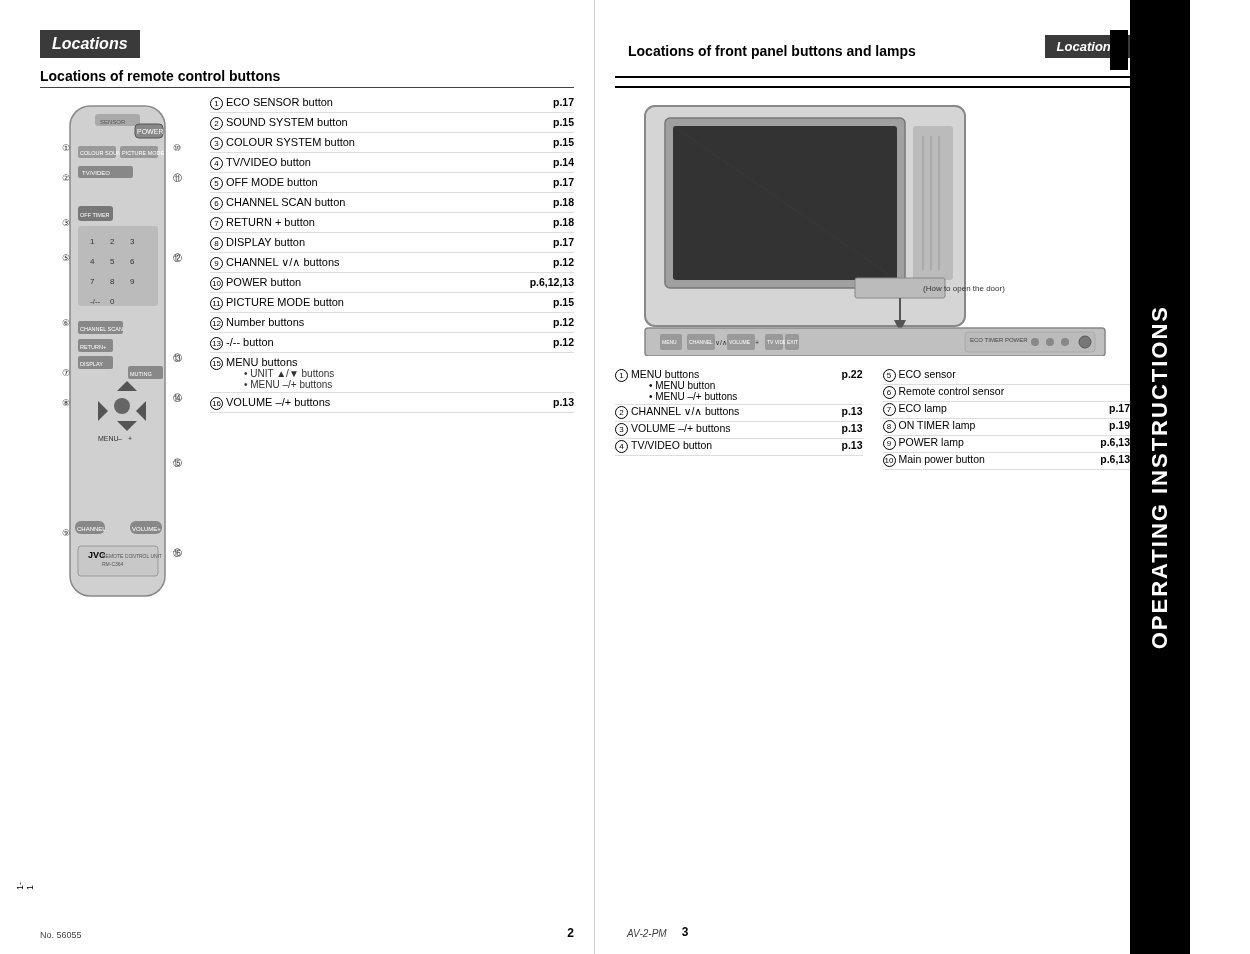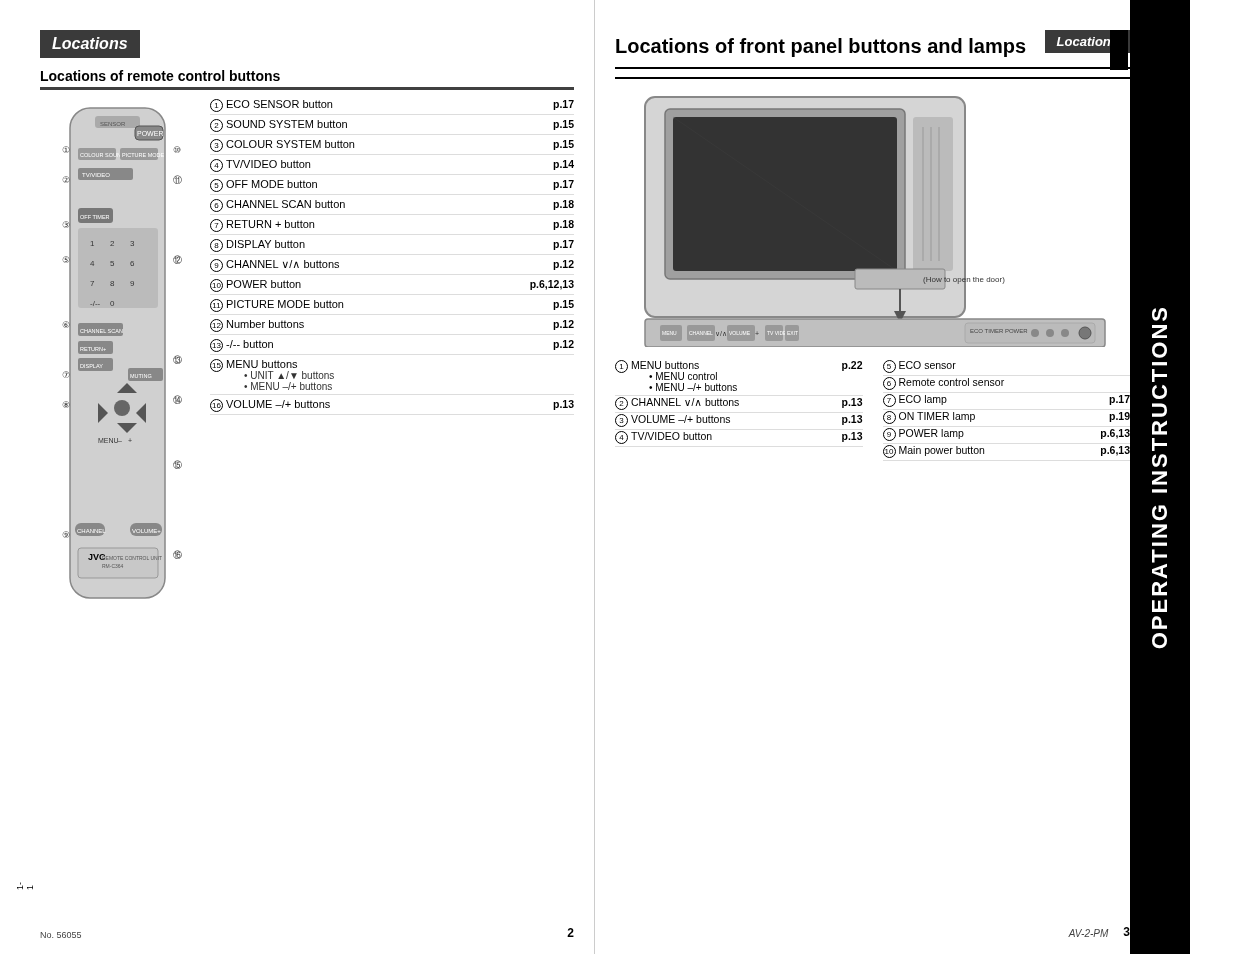--- a/index.html
+++ b/index.html
@@ -74,21 +74,21 @@
       font-weight: bold;
       padding: 4px 12px;
       float: right;
       margin-bottom: 10px;
     }
 
     .subsection-title {
       font-size: 14px;
       font-weight: bold;
       margin-bottom: 8px;
-      border-bottom: 3px solid #404040;
+      border-bottom: 1px solid #404040;
       padding-bottom: 3px;
     }
 
     
     .content-area {
       display: flex;
       gap: 10px;
       margin-top: 5px;
     }
 
@@ -421,21 +421,21 @@
       <div class="side-label">1-1</div>
     </div>
     <div class="page-num">2</div>
   </div>
 
 </div>
 
 <div class="page-right">
 
   <div class="right-header">
-    <div class="subsection-title" style="border:none;margin:0;padding:0;font-size:20px;">Locations of front panel buttons and lamps</div>
+    <div class="subsection-title" style="border:none;margin:13px;padding:0;font-size:14px;">Locations of front panel buttons and lamps</div>
     <div class="section-title-right">Locations</div>
   </div>
   <div style="clear:both;border-bottom:2px solid #000; margin-bottom:8px;"></div>
 
   <div class="tv-diagram">
     <svg width="530" height="260" viewBox="0 0 530 260" xmlns="http://www.w3.org/2000/svg">
 
       <rect x="30" y="10" width="320" height="220" rx="10" ry="10" fill="#d5d5d5" stroke="#888" stroke-width="2"></rect>
 
       <rect x="50" y="22" width="240" height="170" rx="5" fill="#a0a0a0" stroke="#777" stroke-width="1.5"></rect>
@@ -502,21 +502,21 @@
     </svg>
   </div>
 
   <div class="front-panel-list">
 
     <div>
       <div class="fp-item">
         <span class="circle-num">1</span>
         <div class="fp-label">
           <span>MENU buttons</span>
-          <span class="fp-sub">• MENU control</span>
+          <span class="fp-sub">• MENU button</span>
           <span class="fp-sub">• MENU –/+ buttons</span>
         </div>
         <span class="fp-page">p.22</span>
       </div>
       <div class="fp-item">
         <span class="circle-num">2</span>
         <span class="fp-label">CHANNEL ∨/∧ buttons</span>
         <span class="fp-page">p.13</span>
       </div>
       <div class="fp-item">
@@ -558,21 +558,21 @@
         <span class="fp-page">p.6,13</span>
       </div>
       <div class="fp-item">
         <span class="circle-num">10</span>
         <span class="fp-label">Main power button</span>
         <span class="fp-page">p.6,13</span>
       </div>
     </div>
   </div>
 
-  <div style="position:absolute;bottom:15px;left:32px;right:60px;display:flex;justify-content:flex-end;align-items:flex-end;">
+  <div style="position:absolute;bottom:15px;left:32px;right:60px;display:flex;justify-content:flex-start;align-items:flex-end;">
     <span></span>
     <div style="display:flex;gap:15px;align-items:flex-end;">
       <span class="av-text">AV-2-PM</span>
       <span class="page-num">3</span>
     </div>
   </div>
 
   <div class="side-text" style="right:0;">
     <span>OPERATING INSTRUCTIONS</span>
   </div>

